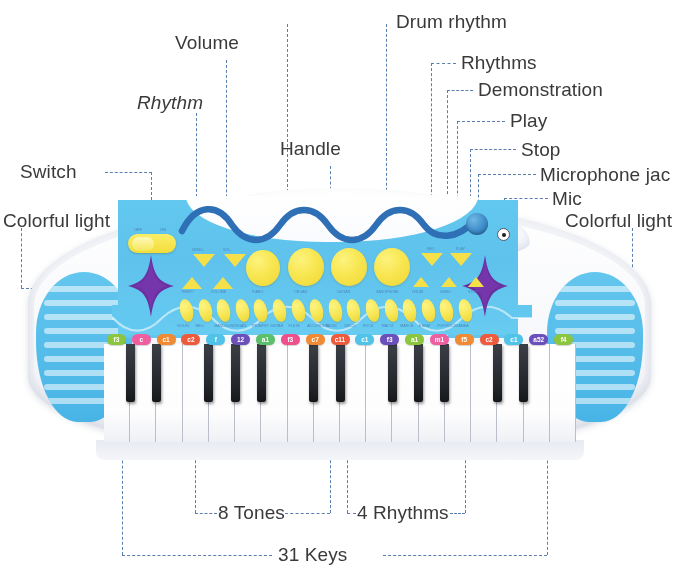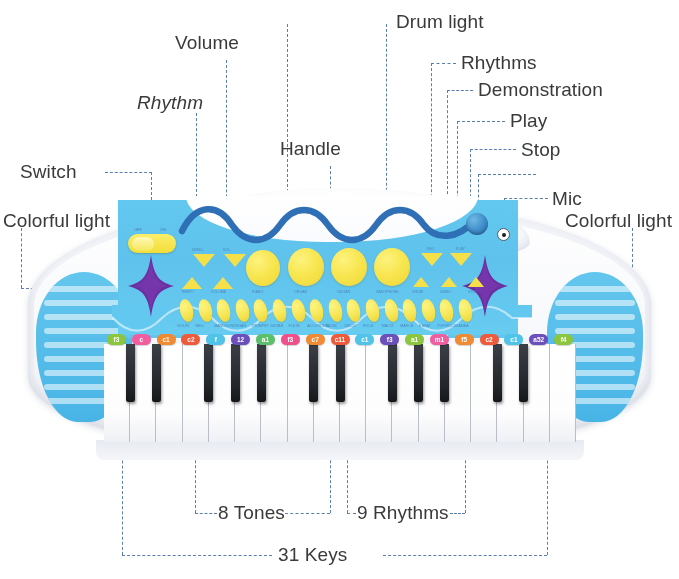--- a/index.html
+++ b/index.html
@@ -391,29 +391,30 @@
       <div class="pill" style="left: 276.184px; background: rgb(107, 79, 187);">f3</div>
       <div class="pill" style="left: 301.026px; background: rgb(140, 198, 63);">a1</div>
       <div class="pill" style="left: 325.868px; background: rgb(239, 95, 160);">m1</div>
       <div class="pill" style="left: 350.711px; background: rgb(240, 138, 51);">f5</div>
       <div class="pill" style="left: 375.553px; background: rgb(239, 90, 60);">c2</div>
       <div class="pill" style="left: 400.395px; background: rgb(79, 195, 232);">c1</div>
       <div class="pill" style="left: 425.237px; background: rgb(107, 79, 187);">a52</div>
       <div class="pill" style="left: 450.079px; background: rgb(140, 198, 63);">f4</div>
     </div>
 
-  <div class="lbl" style="left:396px;top:12px;">Drum light</div>
+  <div class="lbl" style="left:396px;top:12px;">Drum rhythm</div>
   <div class="lbl" style="left:175px;top:33px;">Volume</div>
   <div class="lbl" style="left:461px;top:53px;">Rhythms</div>
   <div class="lbl" style="left:478px;top:80px;">Demonstration</div>
   <div class="lbl" style="left:137px;top:93px;font-style:italic;">Rhythm</div>
   <div class="lbl" style="left:510px;top:111px;">Play</div>
   <div class="lbl" style="left:280px;top:139px;">Handle</div>
   <div class="lbl" style="left:521px;top:140px;">Stop</div>
   <div class="lbl" style="left:20px;top:162px;">Switch</div>
+  <div class="lbl" style="left:540px;top:165px;">Microphone jac</div>
   <div class="lbl" style="left:552px;top:189px;">Mic</div>
   <div class="lbl" style="left:3px;top:211px;">Colorful light</div>
   <div class="lbl" style="left:565px;top:211px;">Colorful light</div>
   <div class="lbl" style="left:218px;top:503px;">8 Tones</div>
-  <div class="lbl" style="left:357px;top:503px;">9 Rhythms</div>
+  <div class="lbl" style="left:357px;top:503px;">4 Rhythms</div>
   <div class="lbl" style="left:278px;top:545px;">31 Keys</div>
 
 </div>
 
 </body></html>

